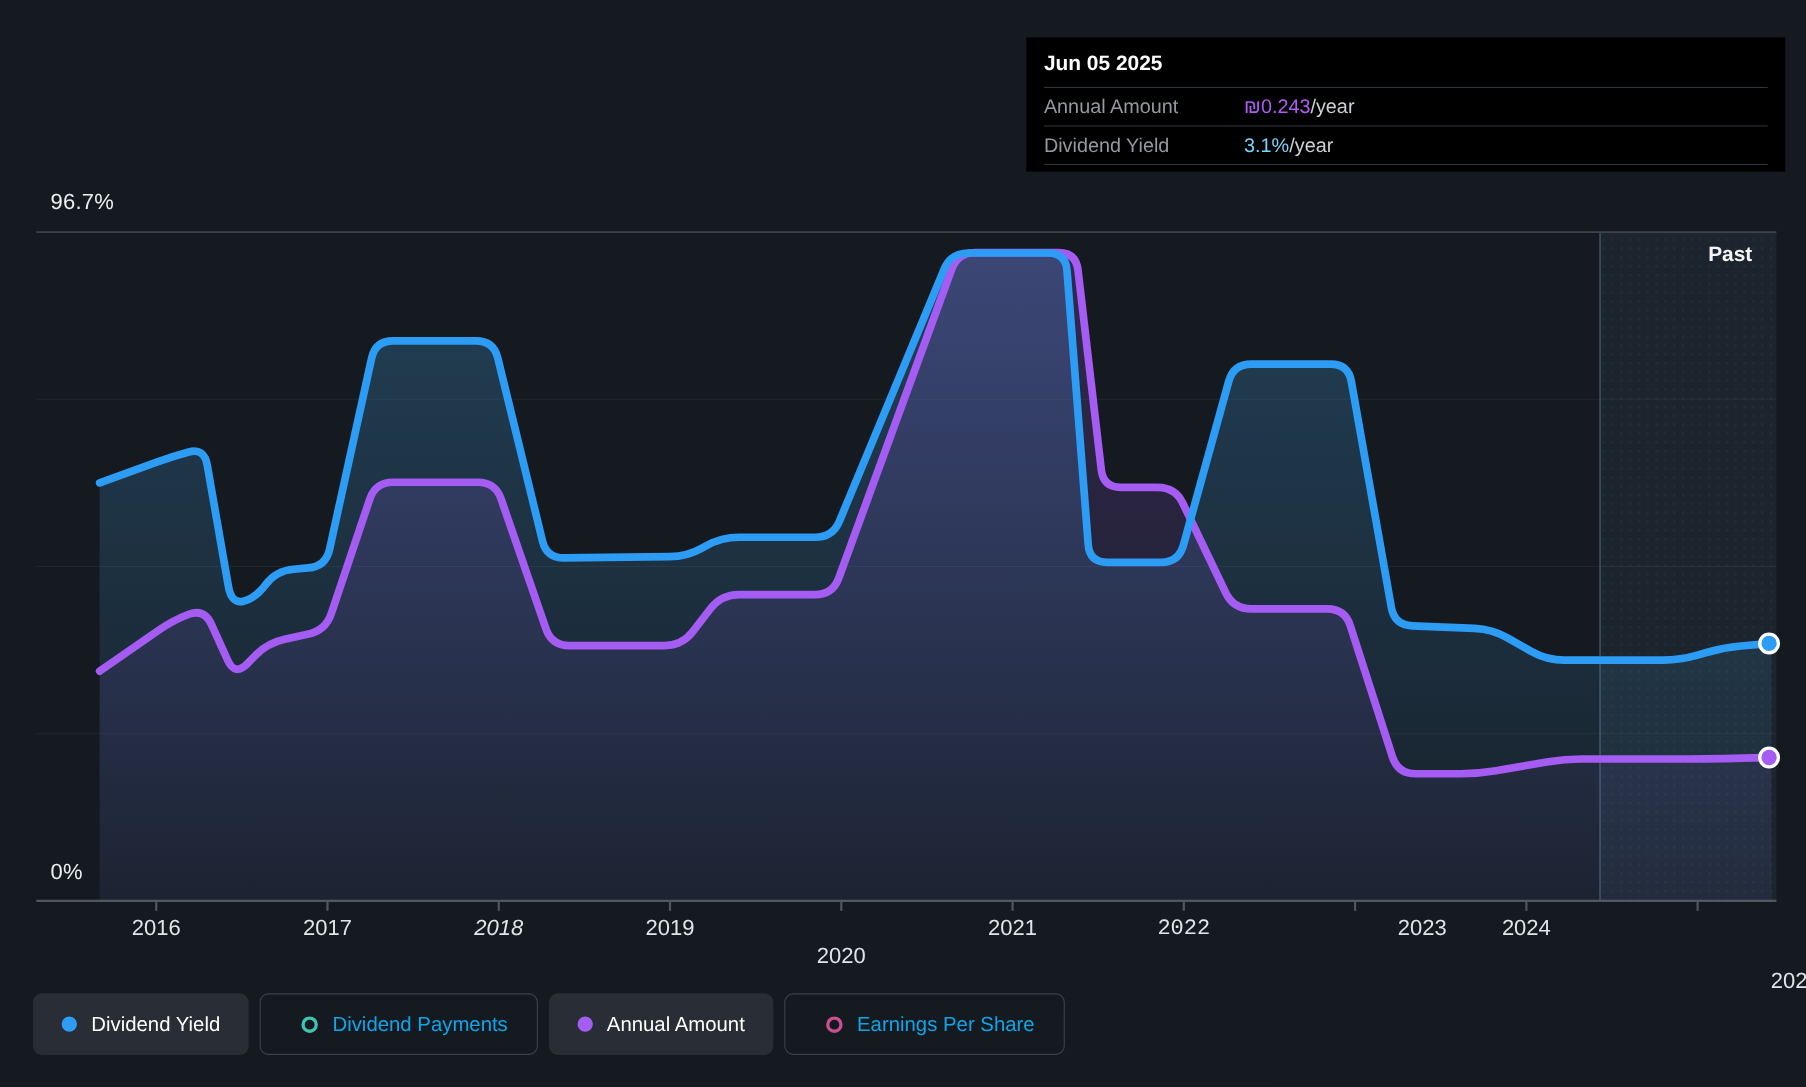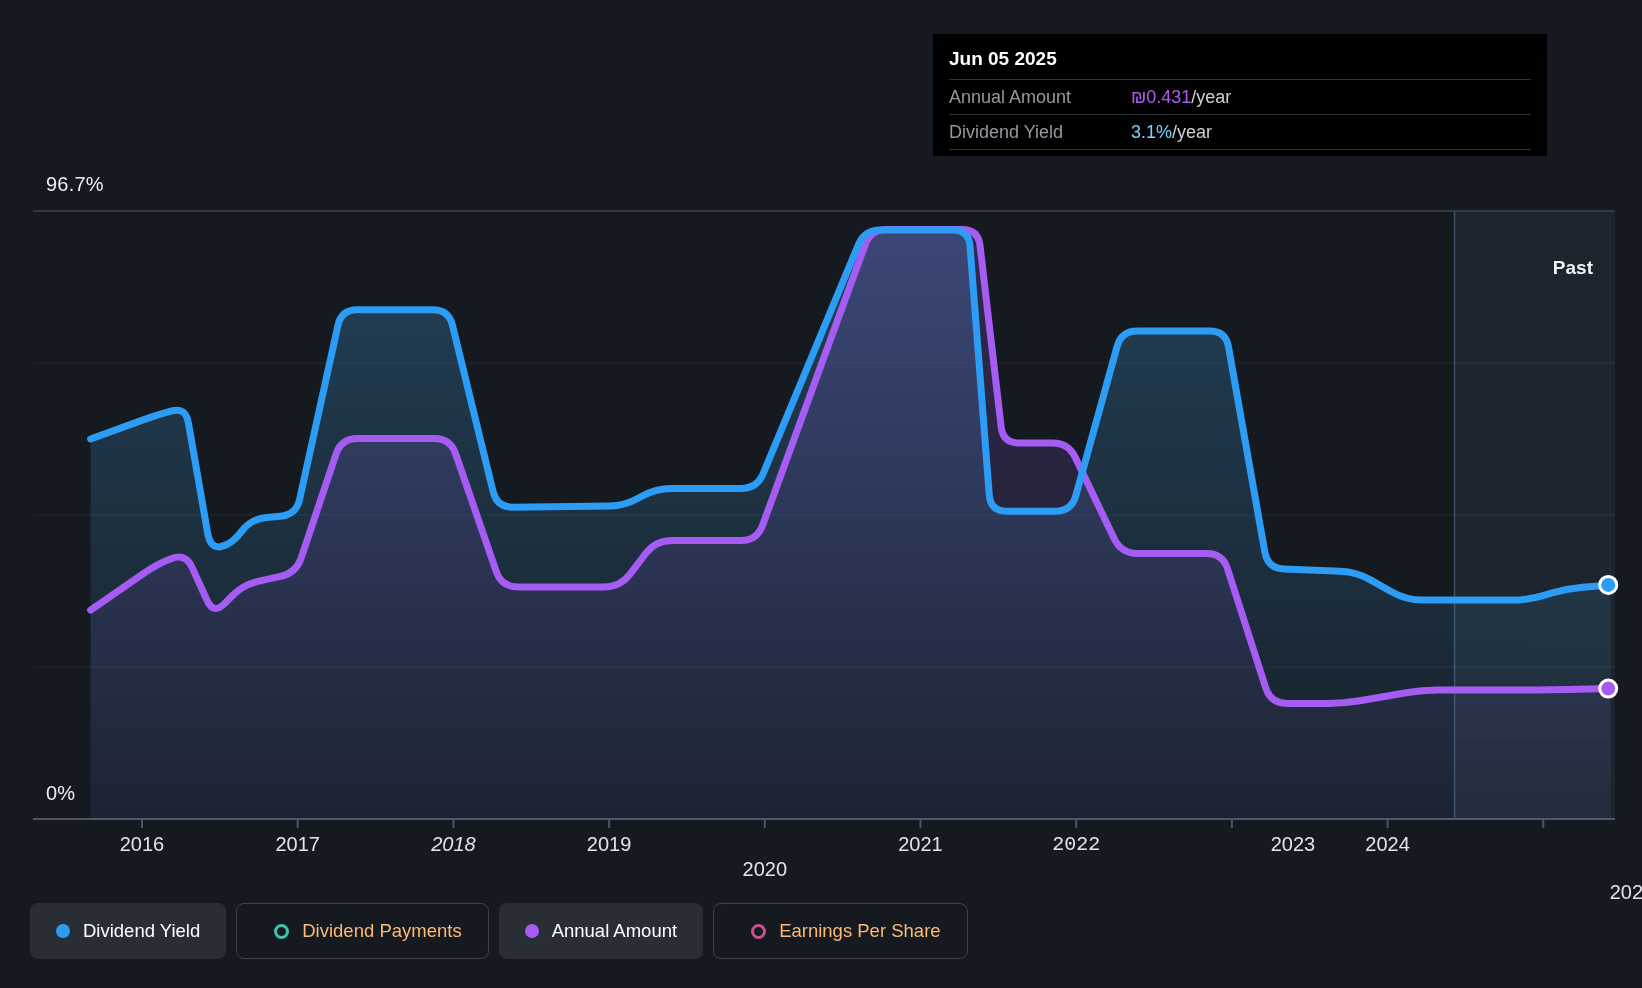--- a/index.html
+++ b/index.html
@@ -11,40 +11,40 @@
   }
   #chart-svg{position:absolute;left:0;top:0;width:1642px;height:988px;display:block;}
 
   .y-label{position:absolute;color:#eceef0;font-size:20px;letter-spacing:.2px;}
   .y-label.top{left:46px;top:173px;}
   .y-label.bottom{left:46px;top:782px;}
 
   #x-labels{position:absolute;left:0;top:833px;width:1594px;height:28px;}
   .x-label{position:absolute;top:0;transform:translateX(-50%);color:#e2e5e8;font-size:20px;}
 
-  .past-label{position:absolute;top:221px;right:49px;color:#f2f4f6;font-size:19px;font-weight:700;margin-top:36px;}
+  .past-label{position:absolute;top:221px;right:49px;color:#f2f4f6;font-size:19px;font-weight:700;}
 
   .tooltip{
-    position:absolute;left:933px;top:34px;width:614px;box-sizing:border-box;
+    position:absolute;left:933px;top:34px;width:690px;box-sizing:border-box;
     background:#000;color:#fff;padding:10px 16px 6px 16px;
   }
   .tt-title{font-size:19px;font-weight:700;color:#fff;padding:4px 0 9px 0;}
   .tt-row{display:flex;align-items:center;height:34px;border-top:1px solid #2e333a;font-size:18px;}
   .tt-row:last-child{border-bottom:1px solid #2e333a;}
   .tt-label{width:182px;flex:0 0 182px;color:#94989f;}
   .tt-value .suffix{color:#cdd1d6;}
 
   .legend{position:absolute;left:30px;top:903px;display:flex;gap:10px;}
   .legend-btn{
     display:flex;align-items:center;height:56px;padding:0 26px;
     border-radius:8px;font-family:inherit;font-size:18.5px;cursor:pointer;
     background:transparent;border:none;
   }
   .legend-btn.solid{background:#282d36;color:#fff;}
-  .legend-btn.outline{border:1px solid #3c424b;color:#fdba74;background:transparent;padding-left:37px;}
+  .legend-btn.outline{border:1px solid #3c424b;color:#0ea5e9;background:transparent;padding-left:37px;}
   .marker{display:inline-block;border-radius:50%;margin-right:13px;box-sizing:border-box;}
   .marker.filled{width:14px;height:14px;}
   .marker.ring{width:15px;height:15px;border:3px solid transparent;background:transparent;}
 </style>
 </head>
 <body>
 
 <div class="stage">
 
   <svg id="chart-svg" viewBox="0 0 1642 988">
@@ -100,21 +100,21 @@
       <div class="x-label" style="left: 1076.2px; font-family: Liberation Mono, monospace;">2022</div>
       <div class="x-label" style="left: 1293px; text-align: center;">2023</div>
       <div class="x-label" style="left: 1387.6px;">2024</div>
       <div class="x-label" style="left: 1632px; margin-top: 48px;">2025</div>
     </div>
 
   <div class="tooltip">
     <div class="tt-title">Jun 05 2025</div>
     <div class="tt-row">
       <span class="tt-label">Annual Amount</span>
-      <span class="tt-value"><span class="val" style="color: rgb(176, 92, 242);">₪0.431</span><span class="suffix">/year</span></span>
+      <span class="tt-value"><span class="val" style="color: rgb(176, 92, 242);">₪0.243</span><span class="suffix">/year</span></span>
     </div>
     <div class="tt-row">
       <span class="tt-label">Dividend Yield</span>
       <span class="tt-value"><span class="val" style="color: #7dd3fc;">3.1%</span><span class="suffix">/year</span></span>
     </div>
   </div>
 
   <div class="legend">
     <button class="legend-btn solid">
       <span class="marker filled" style="background: rgb(45, 156, 244);"></span>

